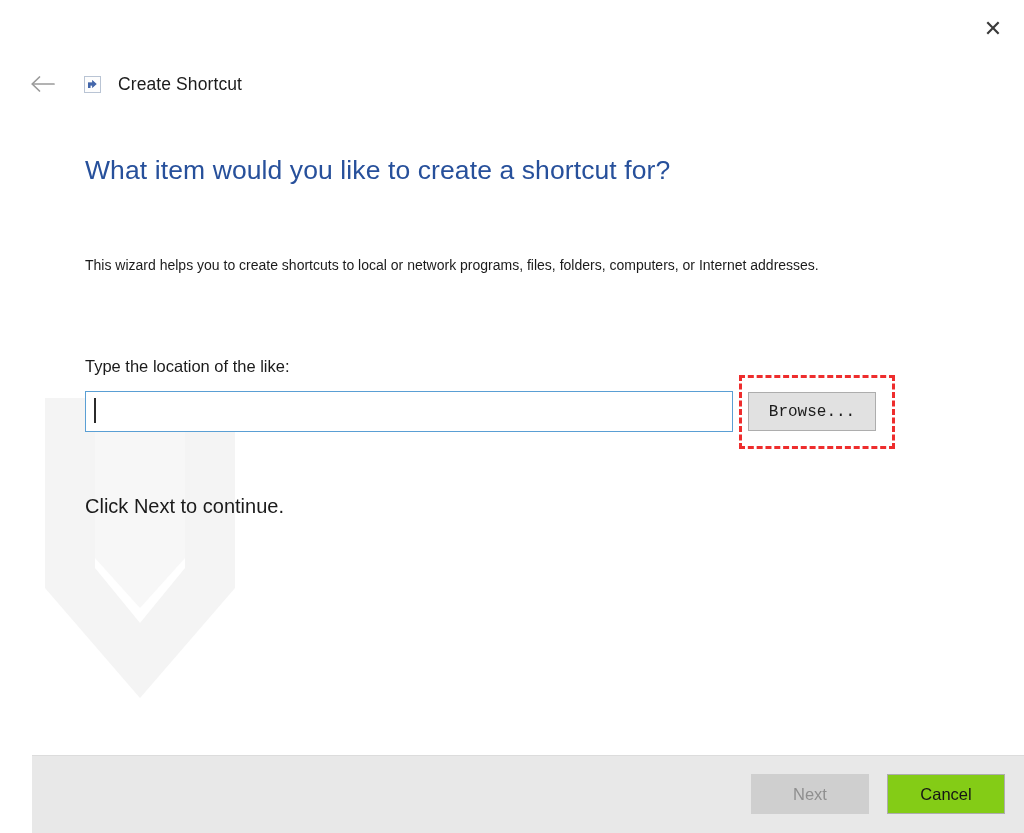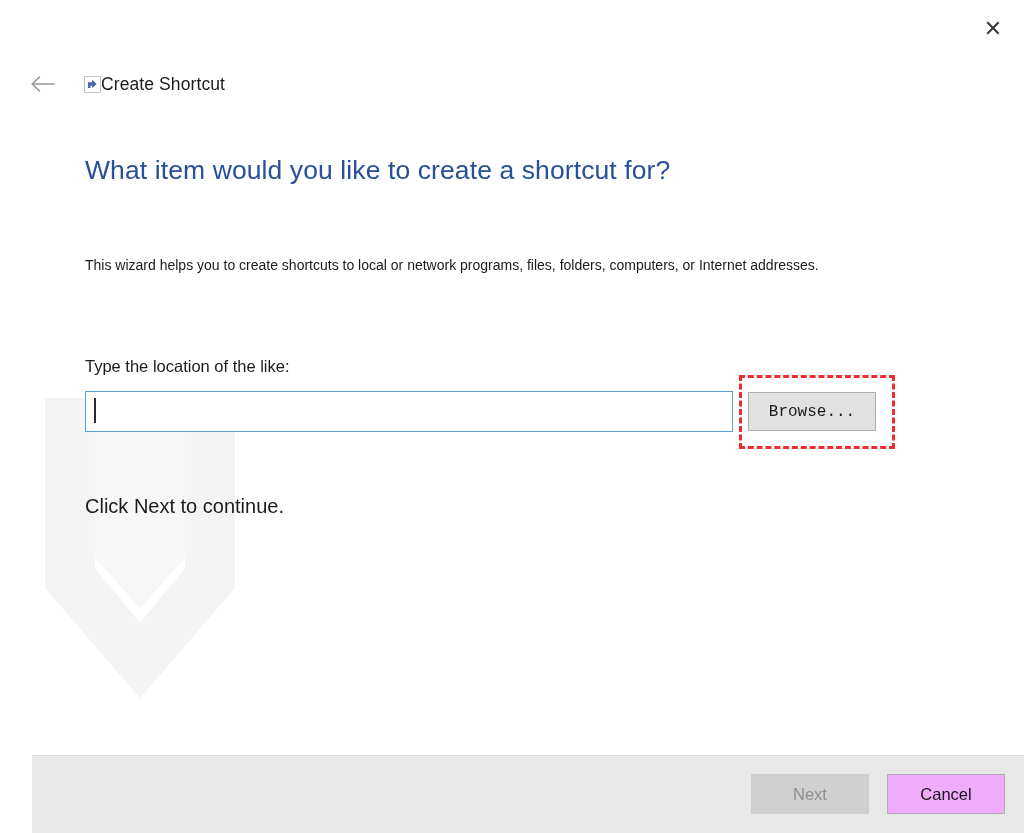--- a/index.html
+++ b/index.html
@@ -83,20 +83,21 @@
   #title-icon {
     width: 17px;
     height: 17px;
     margin-left: 26px;
     position: relative;
     flex: 0 0 auto;
   }
   #title-icon svg { display:block; }
 
   #window-title {
+    margin-left: 17px;
     font-size: 17.5px;
     color: #1c1c1c;
     letter-spacing: 0.1px;
     white-space: nowrap;
   }
 
   
   #content {
     position: absolute;
     left: 0;
@@ -226,21 +227,21 @@
     padding: 0;
     cursor: pointer;
   }
   #next-button {
     background: #cfcfcf;
     border: 1px solid #cfcfcf;
     color: #8f8f8f;
     cursor: default;
   }
   #cancel-button {
-    background: #f0abfc;
+    background: #84cc16;
     border: 1px solid #adadad;
     color: #151515;
   }
 </style>
 </head>
 <body>
 
 <div id="watermark">
   <svg viewBox="0 0 300 370" xmlns="http://www.w3.org/2000/svg">
     <g fill="#f4f4f4">

